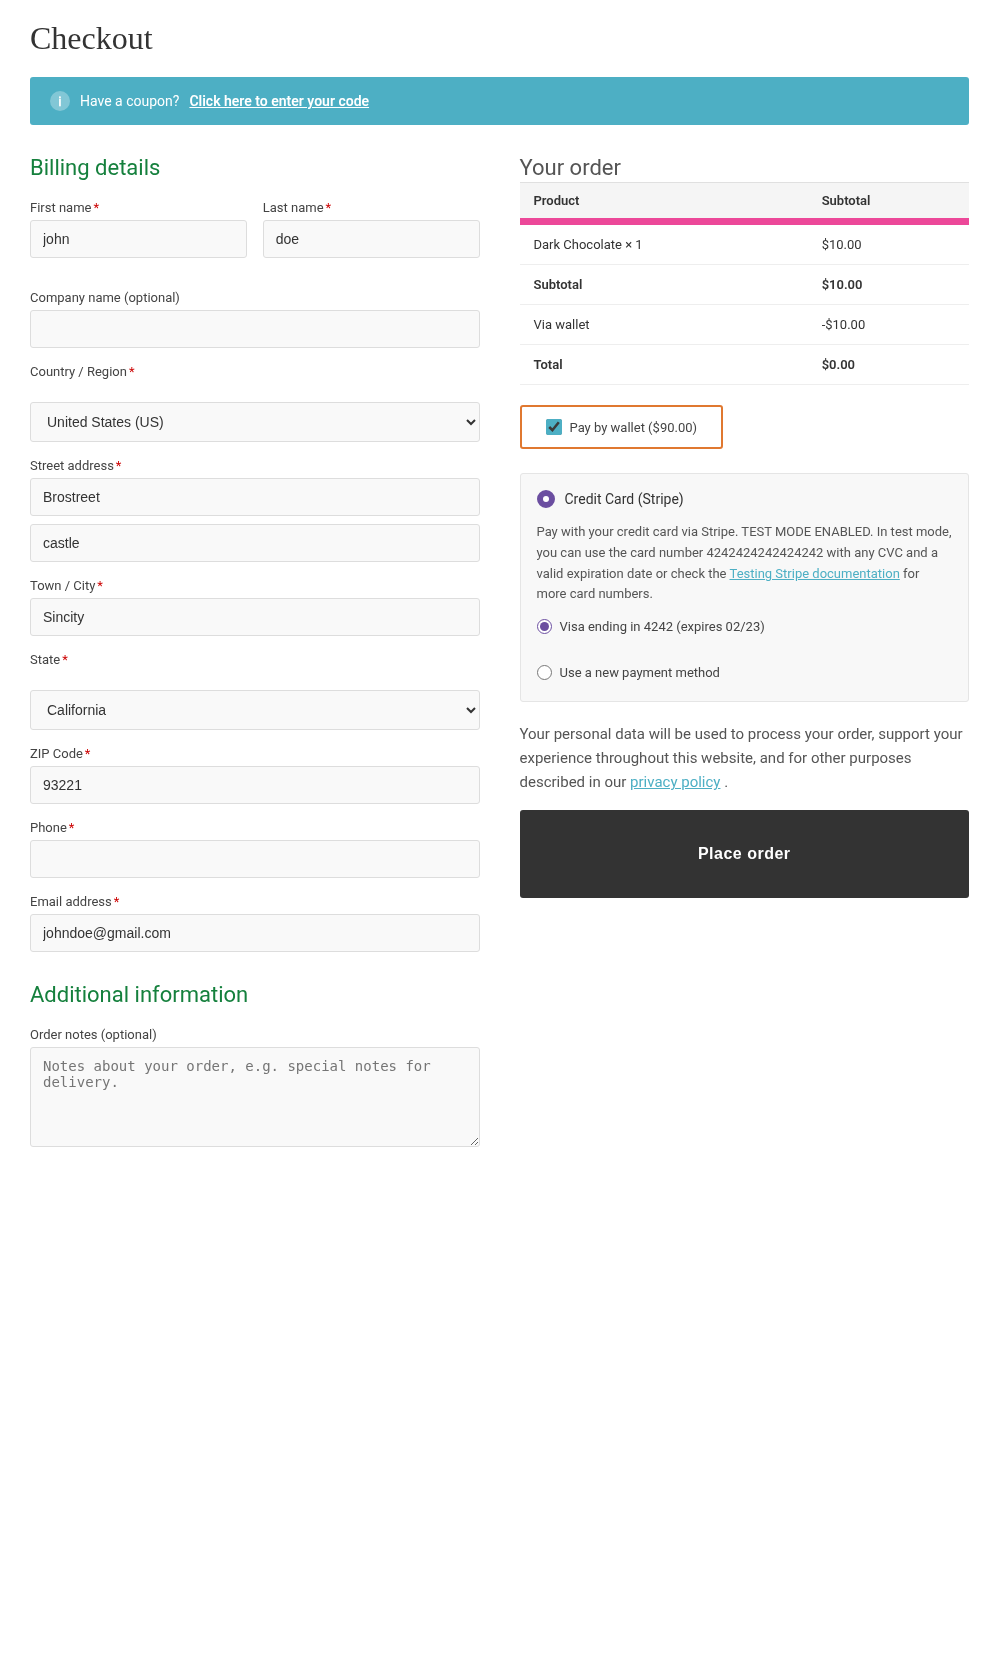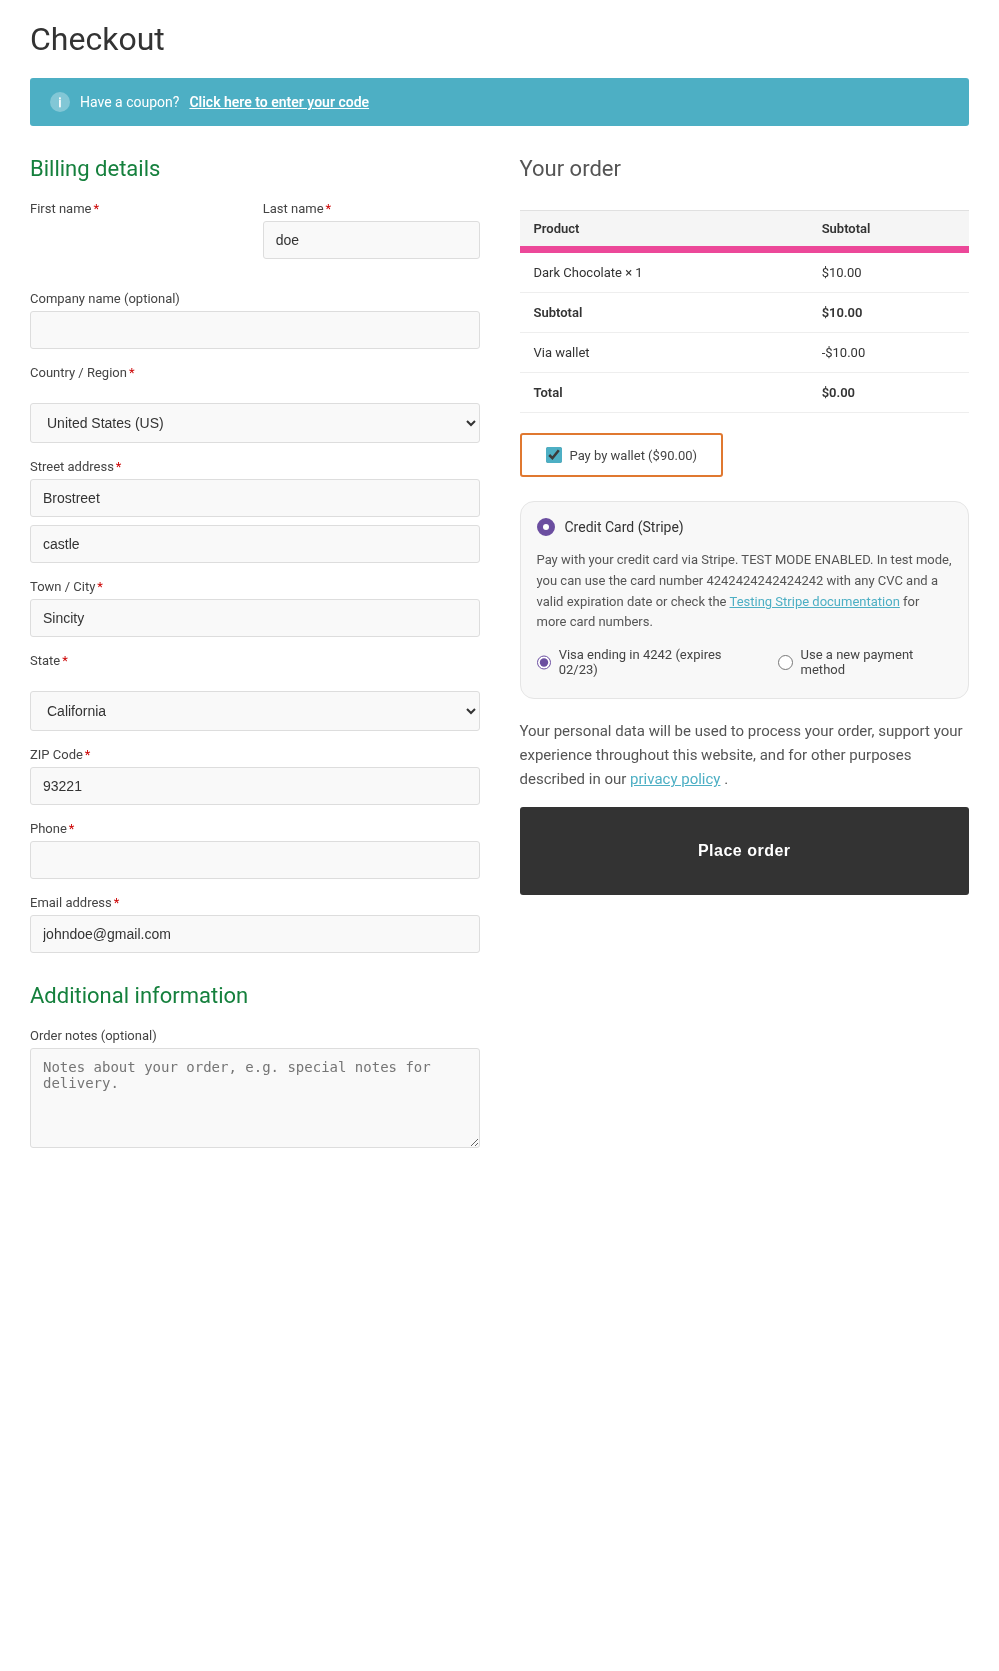--- a/index.html
+++ b/index.html
@@ -9,20 +9,21 @@
       color: #333;
       background: #fff;
       padding: 20px 30px;
       max-width: 999px;
     }
     h1 {
       font-size: 32px;
       font-weight: 400;
       color: #333;
       margin-bottom: 20px;
+      font-family: Liberation Serif, serif;
     }
     .coupon-banner {
       background: #4dafc4;
       color: #fff;
       padding: 14px 20px;
       border-radius: 3px;
       margin-bottom: 30px;
       display: flex;
       align-items: center;
       gap: 10px;
@@ -95,21 +96,21 @@
     }
     textarea {
       height: 100px;
       resize: vertical;
     }
     
     .order-summary-title {
       font-size: 22px;
       font-weight: 400;
       color: #555;
-      margin-bottom: 29px;
+      margin-bottom: 2px;
     }
     .order-table {
       width: 100%;
       border-collapse: collapse;
       margin-bottom: 20px;
     }
     .order-table th {
       background: #f5f5f5;
       padding: 10px 14px;
       text-align: left;
@@ -139,21 +140,21 @@
       color: #444;
     }
     .pay-wallet-box input[type="checkbox"] {
       width: 16px;
       height: 16px;
       accent-color: #4dafc4;
     }
     .payment-section {
       background: #f8f8f8;
       border: 1px solid #e5e5e5;
-      border-radius: 14px;
+      border-radius: 3px;
       padding: 16px;
       margin-bottom: 20px;
     }
     .payment-method-header {
       display: flex;
       align-items: center;
       gap: 10px;
       margin-bottom: 14px;
     }
     .radio-circle {
@@ -181,21 +182,21 @@
       color: #555;
       line-height: 1.6;
       margin-bottom: 14px;
     }
     .payment-desc a {
       color: #4dafc4;
       text-decoration: underline;
     }
     .saved-cards {
       display: flex;
-      flex-direction: row;
+      flex-direction: column;
       gap: 26px;
     }
     .saved-card-option {
       display: flex;
       align-items: center;
       gap: 8px;
       font-size: 13px;
       color: #444;
     }
     .saved-card-option input[type="radio"] {
@@ -243,20 +244,21 @@
 <div class="main-layout">
 
   <div>
     <h2 class="section-title">Billing details</h2>
 
     <div class="form-row">
       <div class="form-group">
         <label>
           <span>First name</span><span class="required">*</span>
         </label>
+        <input type="text" value="john" style="">
       </div>
       <div class="form-group">
         <label>
           <span>Last name</span><span class="required">*</span>
         </label>
         <input type="text" value="doe" style="">
       </div>
     </div>
 
     <div class="form-group">

